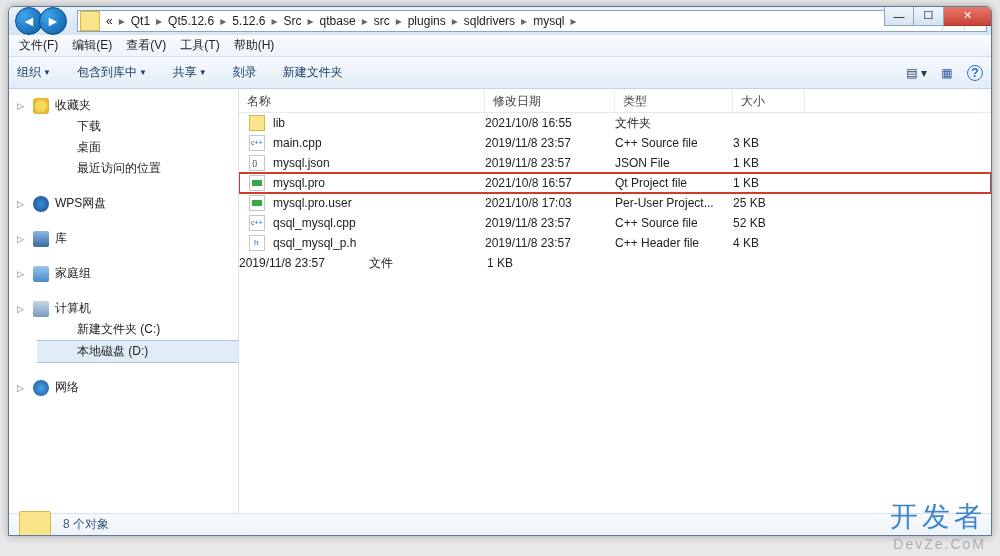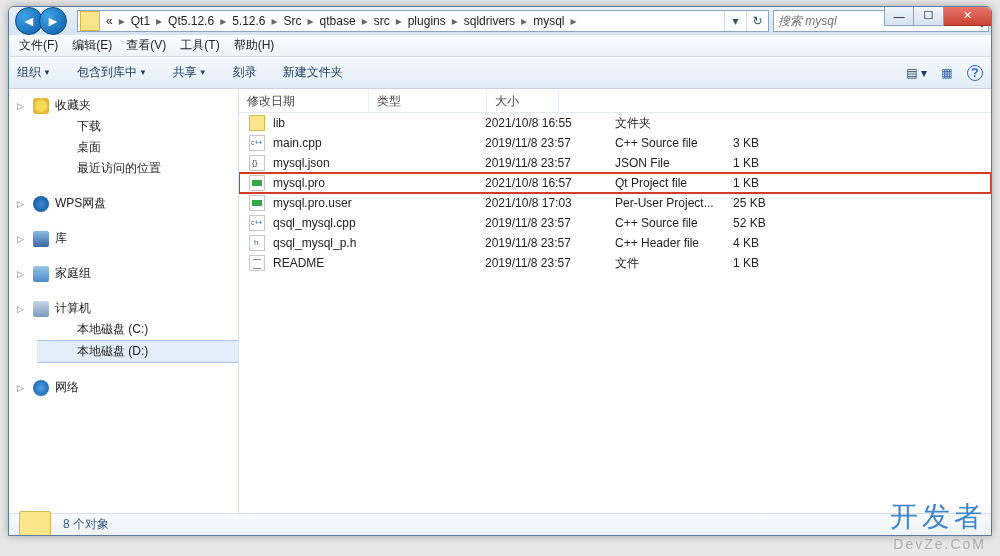--- a/index.html
+++ b/index.html
@@ -124,24 +124,20 @@
           <span class="crumb">sqldrivers</span>
           <span class="crumb-sep">▸</span>
           <span class="crumb">mysql</span>
           <span class="crumb-sep">▸</span>
         </div>
       <div class="addr-btns">
         <div class="addr-btn">▾</div>
         <div class="addr-btn">↻</div>
       </div>
     </div>
-    <div class="search-wrap">
-      <input placeholder="搜索 mysql" style="">
-      <span class="sicon">🔍</span>
-    </div>
   </div>
 
   <div class="menubar">
     <span class="menu-item">文件(F)</span>
     <span class="menu-item">编辑(E)</span>
     <span class="menu-item">查看(V)</span>
     <span class="menu-item">工具(T)</span>
     <span class="menu-item">帮助(H)</span>
   </div>
 
@@ -210,38 +206,39 @@
           </div>
       </div>
       <div class="tree-group">
         <div class="tree-hdr">
             <span class="tw">▷</span>
             <span class="ic ic-comp"></span>
             <span>计算机</span>
           </div>
         <div class="tree-item">
             <span class="ic ic-disk"></span>
-            <span>本地磁盘 (C:)</span>
+            <span>新建文件夹 (C:)</span>
           </div>
         <div class="tree-item sel">
             <span class="ic ic-disk"></span>
             <span>本地磁盘 (D:)</span>
           </div>
       </div>
       <div class="tree-group">
         <div class="tree-hdr">
             <span class="tw">▷</span>
             <span class="ic ic-net"></span>
             <span>网络</span>
           </div>
       </div>
     </div>
 
     <div class="files">
       <div class="cols">
+        <div class="col c-name">名称</div>
         <div class="col c-date">修改日期</div>
         <div class="col c-type">类型</div>
         <div class="col c-size">大小</div>
       </div>
       <div class="rows" id="rows">
           <div class="row">
             <div class="c-name">
               <span class="fic folder"></span>
               <span>lib</span>
             </div>
@@ -297,24 +294,20 @@
           <div class="row">
             <div class="c-name">
               <span class="fic h"></span>
               <span>qsql_mysql_p.h</span>
             </div>
             <div class="c-date">2019/11/8 23:57</div>
             <div class="c-type">C++ Header file</div>
             <div class="c-size">4 KB</div>
           </div>
           <div class="row">
-            <div class="c-name">
-              <span class="fic txt"></span>
-              <span>README</span>
-            </div>
             <div class="c-date">2019/11/8 23:57</div>
             <div class="c-type">文件</div>
             <div class="c-size">1 KB</div>
           </div>
         </div>
     </div>
   </div>
 
   <div class="status">
     <span class="big-folder"></span>

